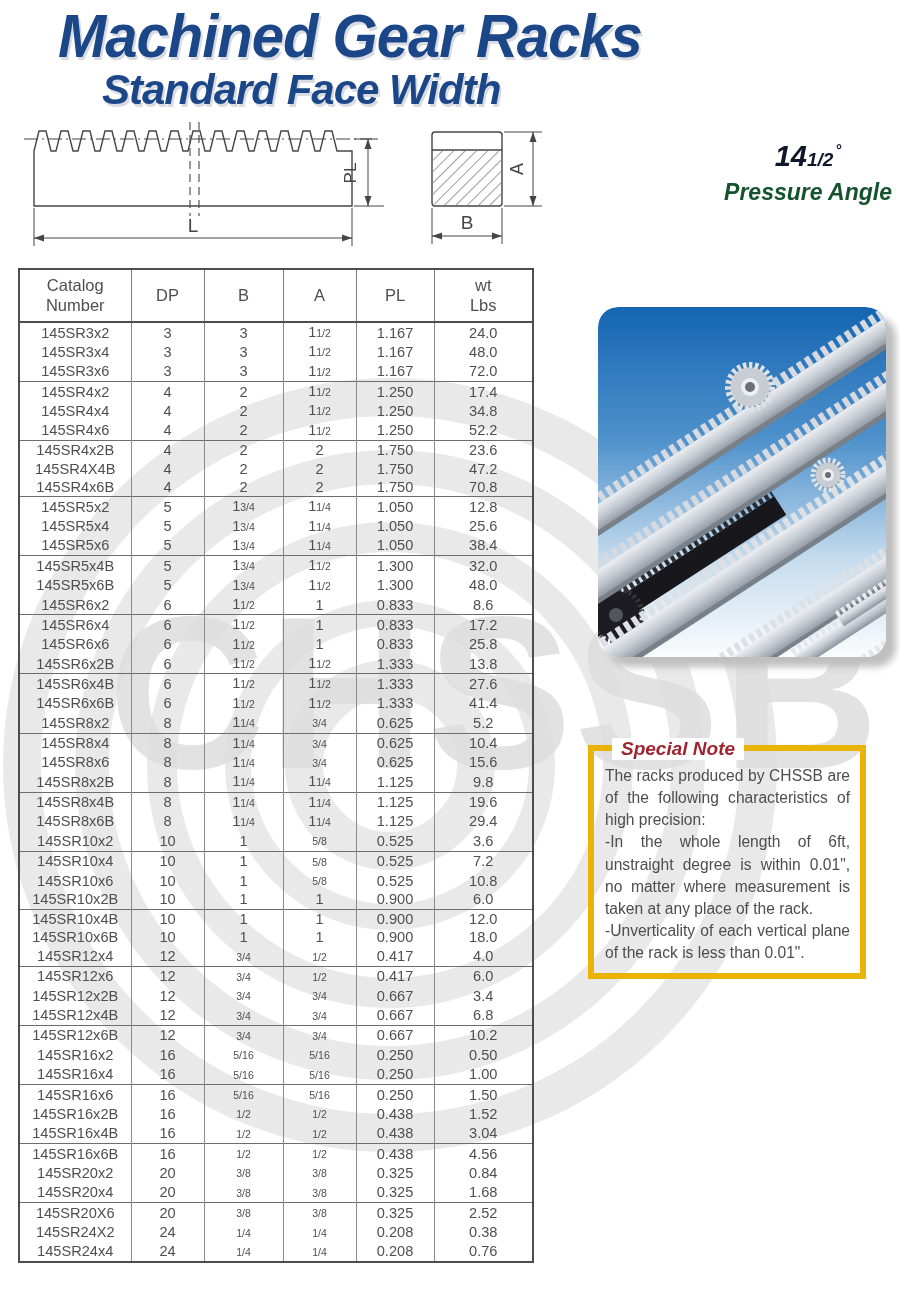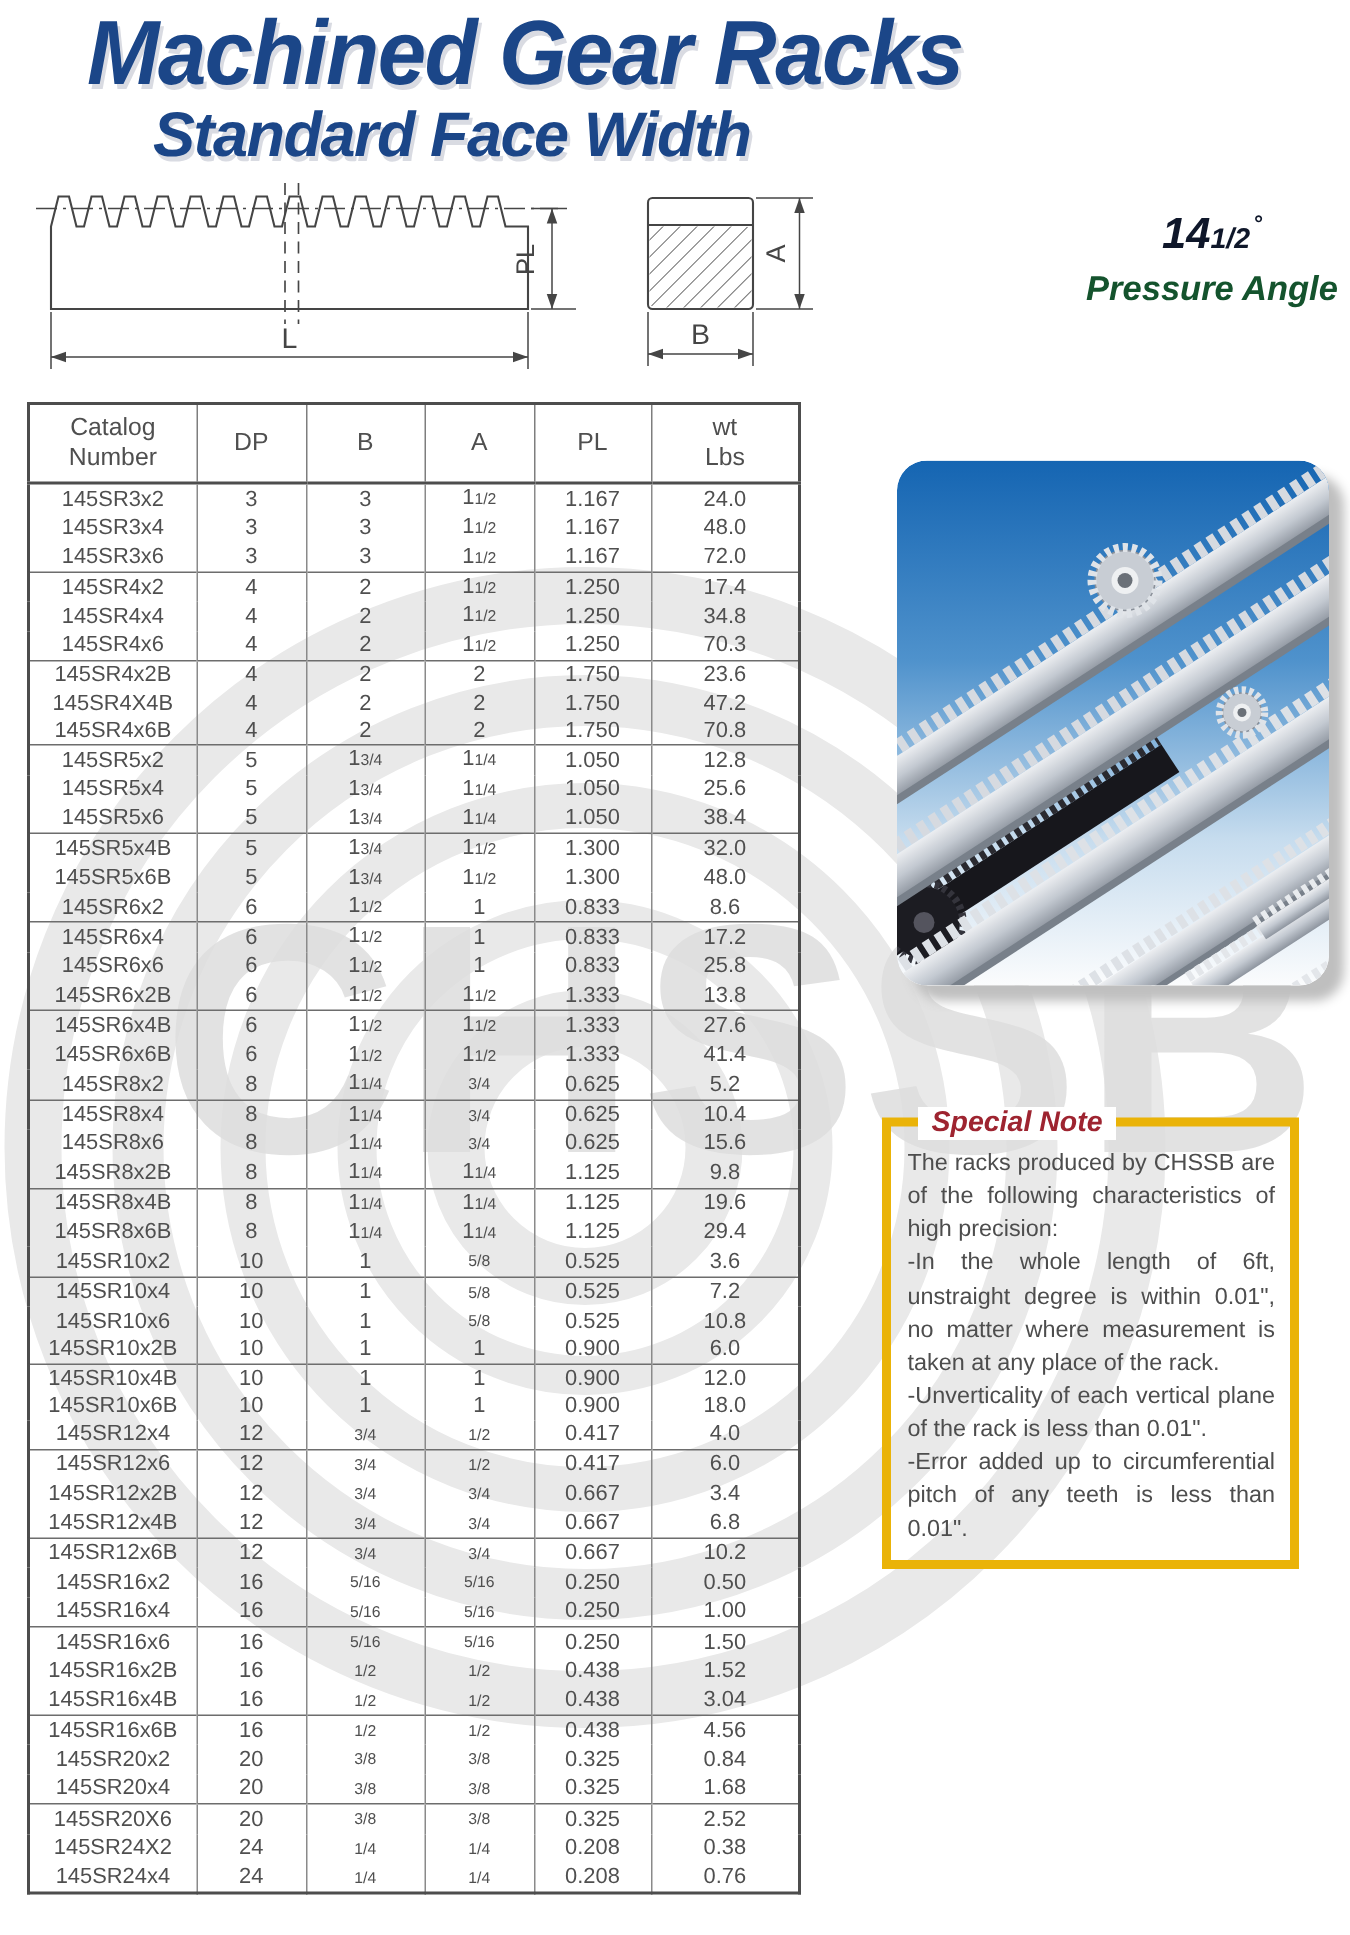--- a/index.html
+++ b/index.html
@@ -233,21 +233,21 @@
           <td>1<span class="fr">1/2</span></td>
           <td>1.250</td>
           <td>34.8</td>
         </tr>
         <tr>
           <td>145SR4x6</td>
           <td>4</td>
           <td>2</td>
           <td>1<span class="fr">1/2</span></td>
           <td>1.250</td>
-          <td>70.3</td>
+          <td>52.2</td>
         </tr>
         <tr>
           <td>145SR4x2B</td>
           <td>4</td>
           <td>2</td>
           <td>2</td>
           <td>1.750</td>
           <td>23.6</td>
         </tr>
         <tr>
@@ -662,15 +662,14 @@
     </g>
   </svg>
 </div>
 
 <div id="special-note" class="layer">
   <div id="special-note-title">Special Note</div>
   <div class="ntext">
     <p>The racks produced by CHSSB are of the following characteristics of high precision:</p>
     <p>-In the whole length of 6ft, unstraight degree is within 0.01", no matter where measurement is taken at any place of the rack.</p>
     <p>-Unverticality of each vertical plane of the rack is less than 0.01".</p>
-    <p>-Error added up to circumferential pitch of any teeth is less than 0.01".</p>
   </div>
 </div>
 
 </body></html>

